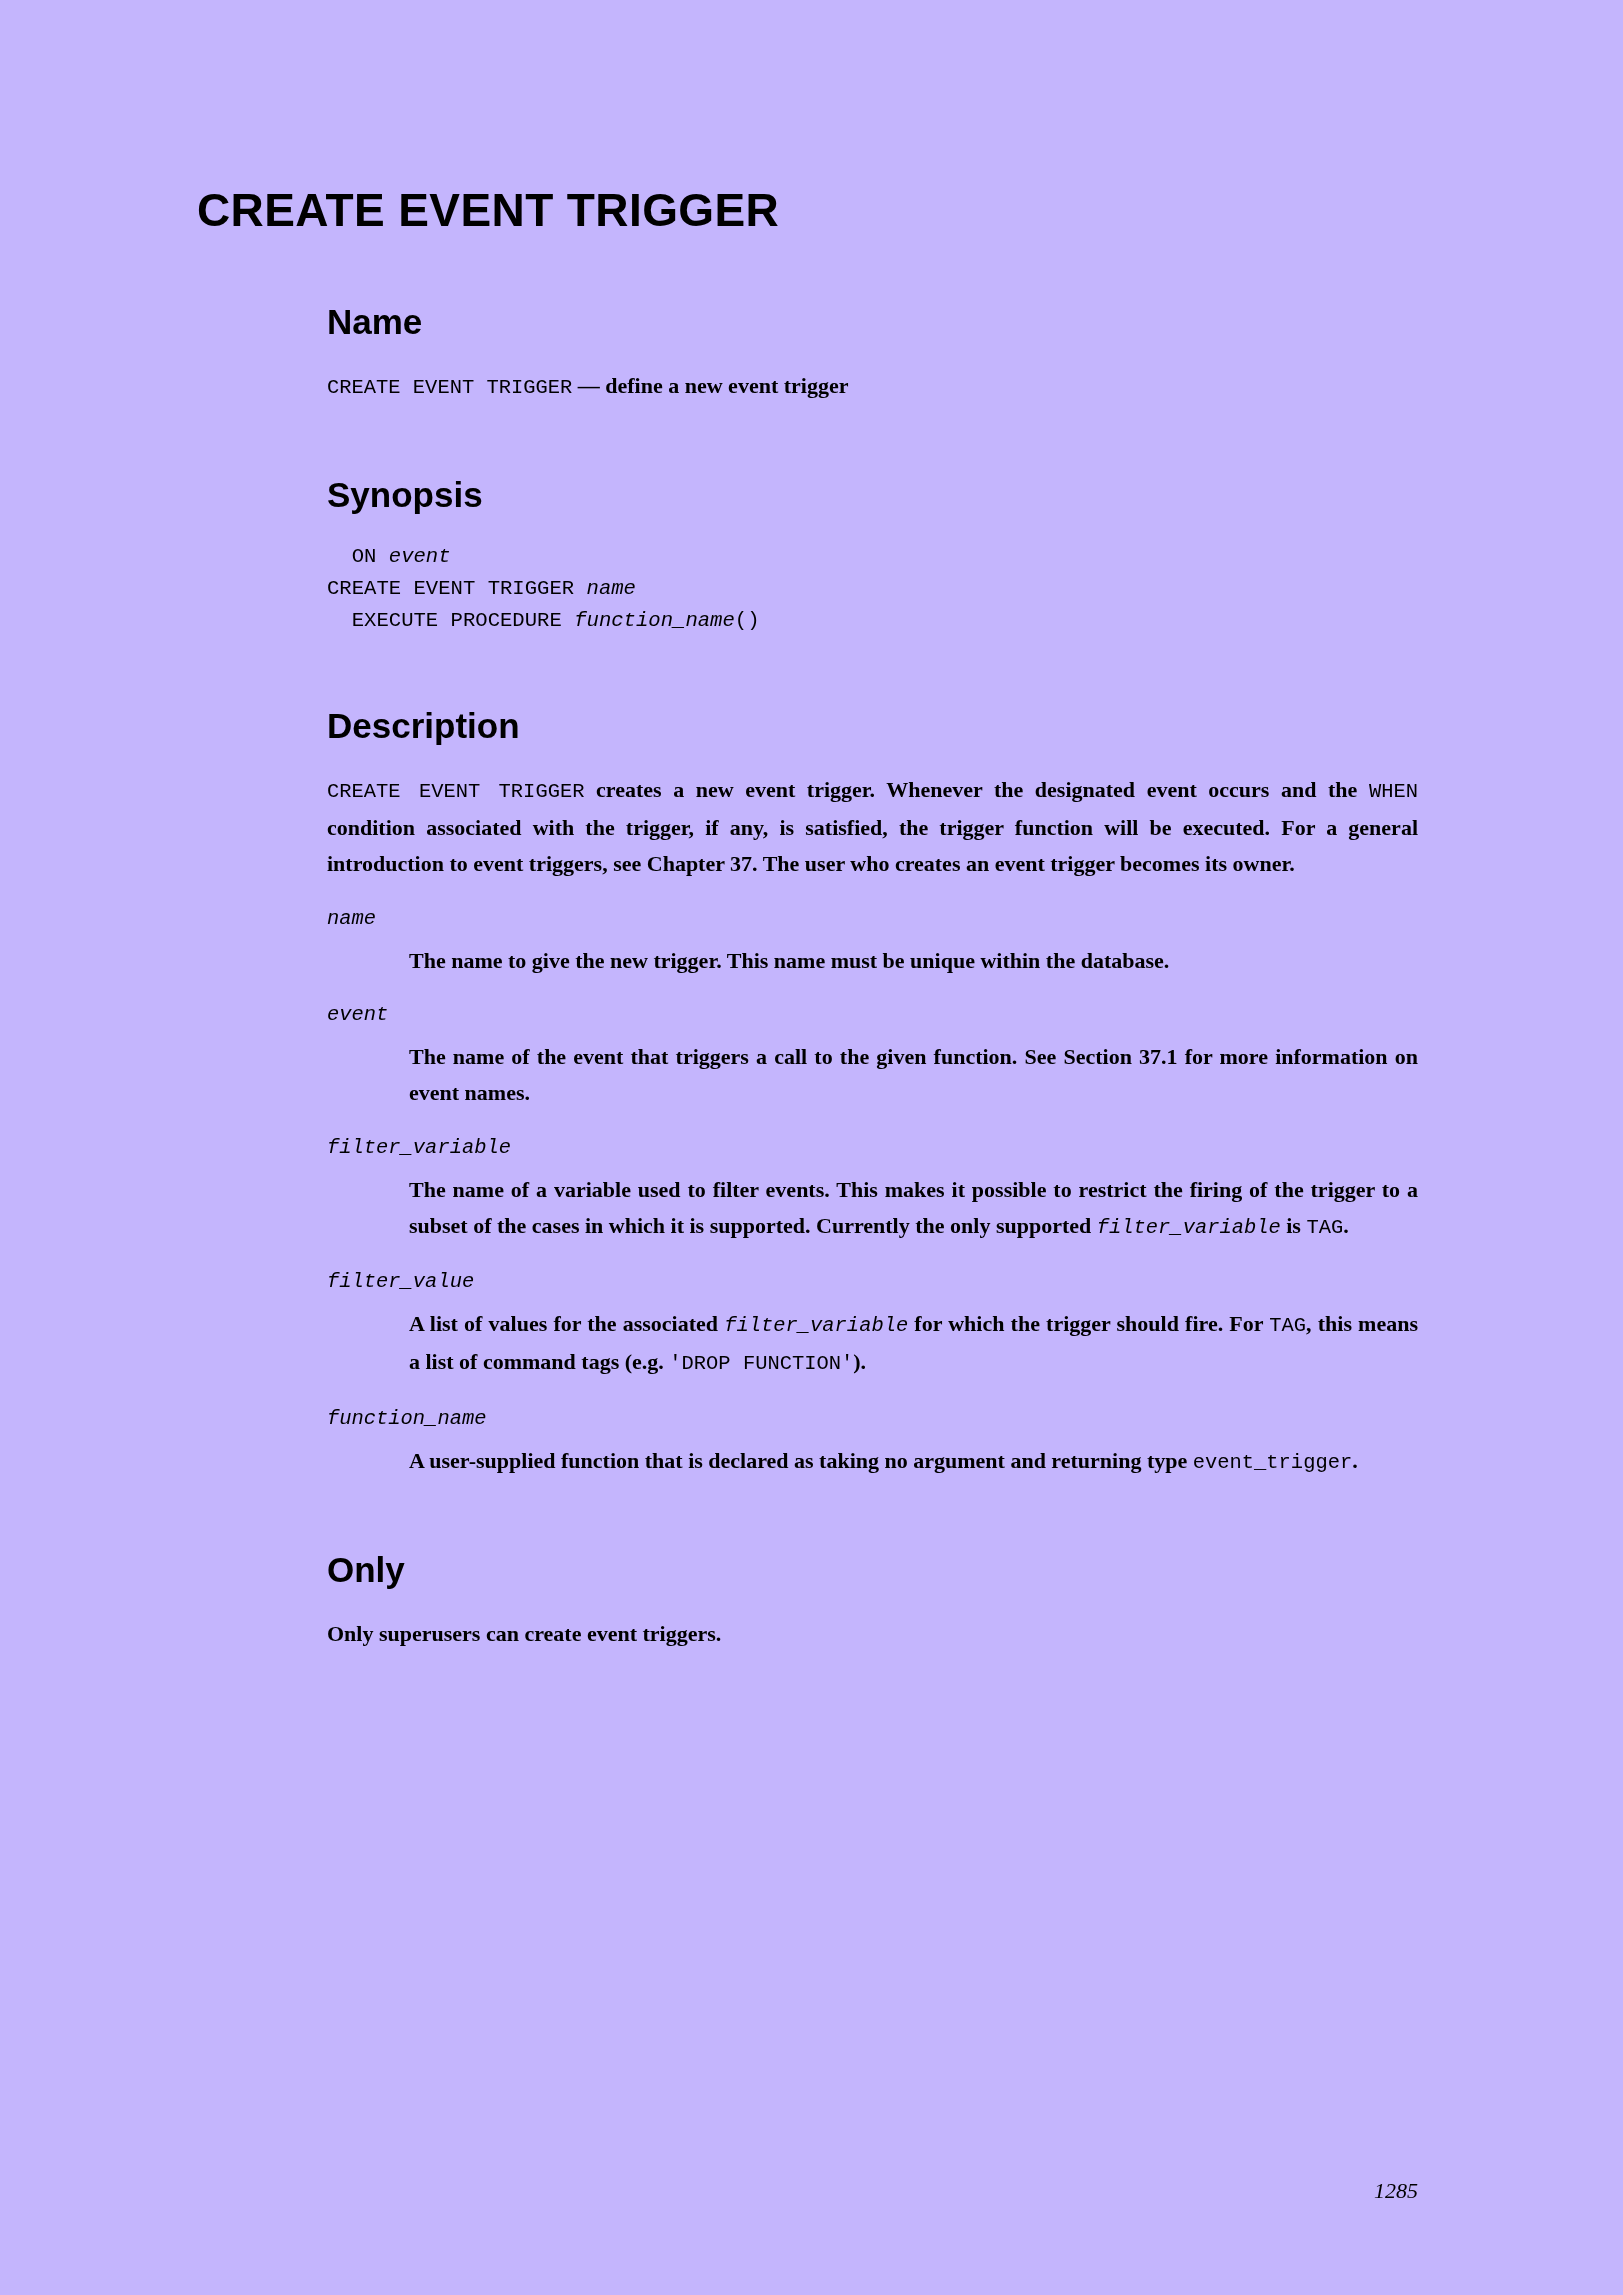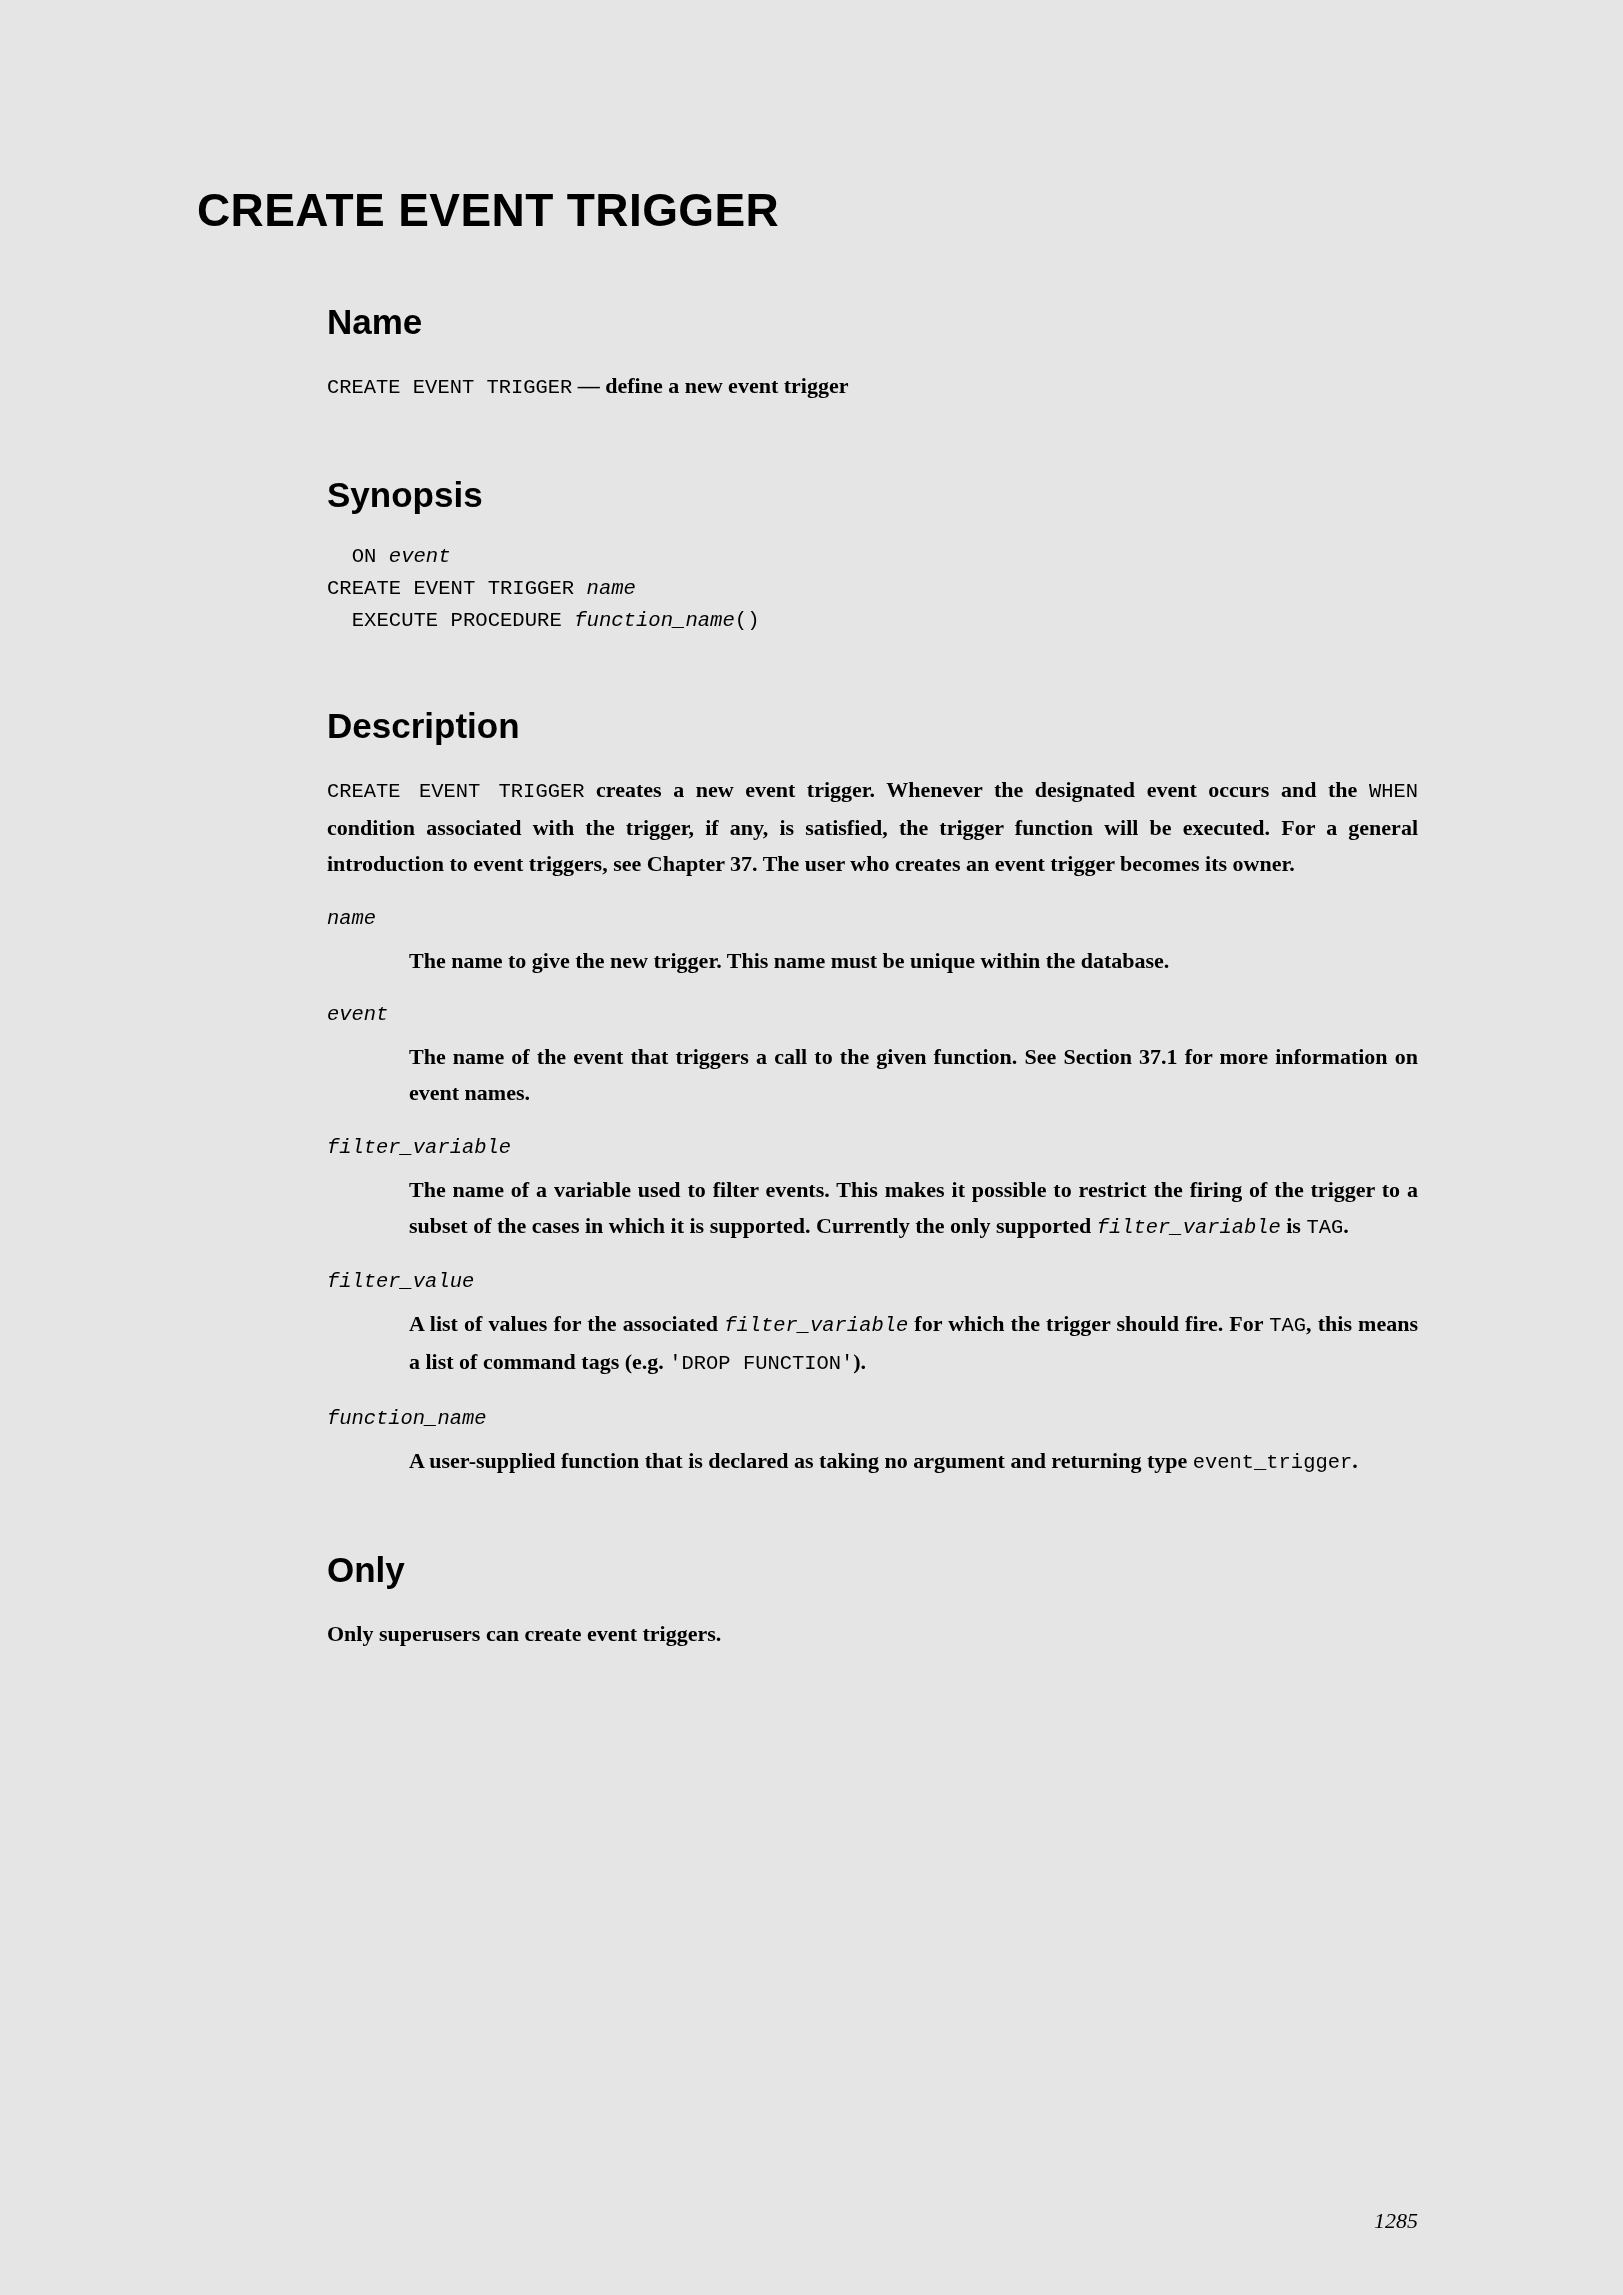--- a/index.html
+++ b/index.html
@@ -8,21 +8,21 @@
     width: 1623px;
     height: 2295px;
     position: relative;
     font-family: "Liberation Serif", serif;
     color: #000000;
   }
   .page {
     position: absolute;
     inset: 0;
     padding-top: 187px;
-    background: #e5e5e5;
+    background: #c4b5fd;
     overflow: hidden;
   }
   h1.title {
     font-family: "Liberation Sans", sans-serif;
     font-weight: 700;
     font-size: 46px;
     line-height: 1;
     margin-left: 197px;
     letter-spacing: 0.4px;
   }
@@ -65,21 +65,21 @@
   .seg-mono-italic {
     font-family: "Liberation Mono", monospace;
     font-style: italic;
     font-size: 0.93em;
   }
   .synopsis .seg-mono,
   .synopsis .seg-mono-italic { font-size: inherit; }
   .page-number {
     position: absolute;
     right: 205px;
-    bottom: 63px;
+    bottom: 93px;
     font-style: italic;
     font-size: 22px;
     line-height: 1;
   }
 </style>
 </head>
 <body>
 
 <div class="page">
 

